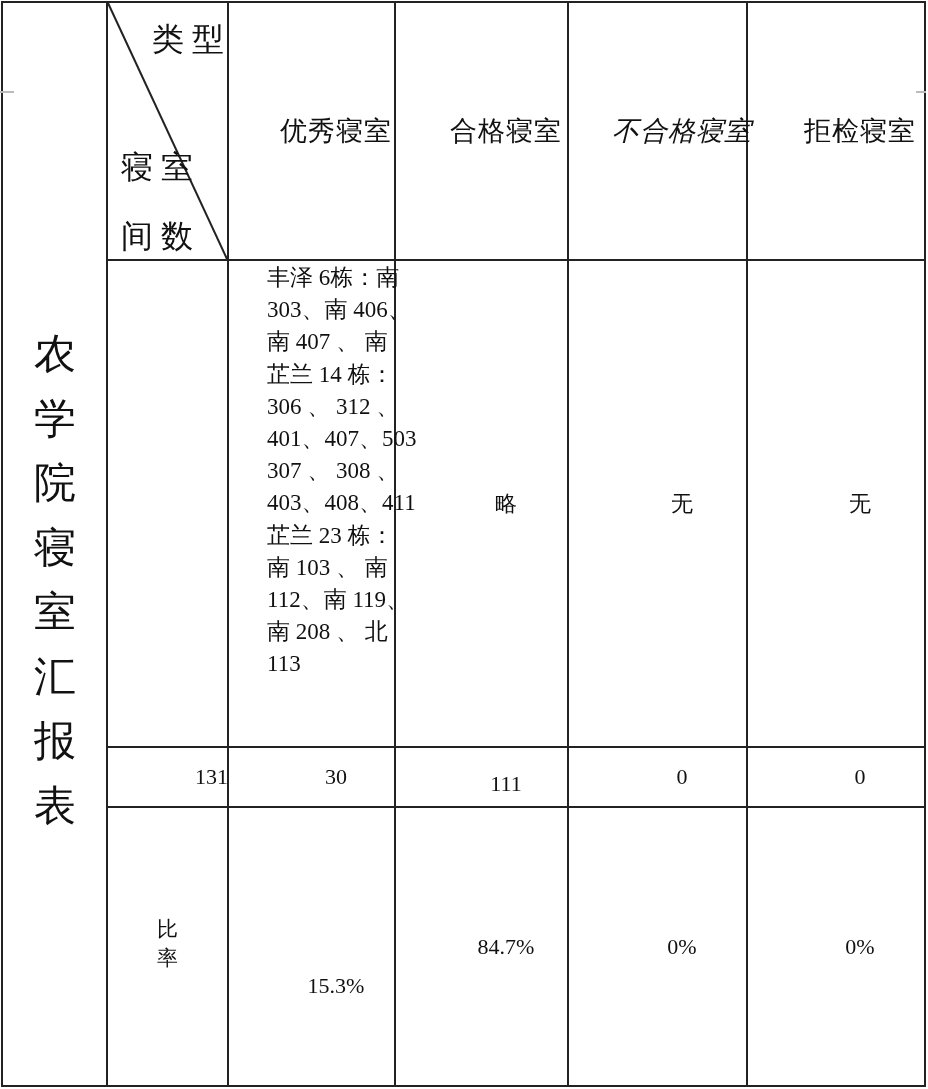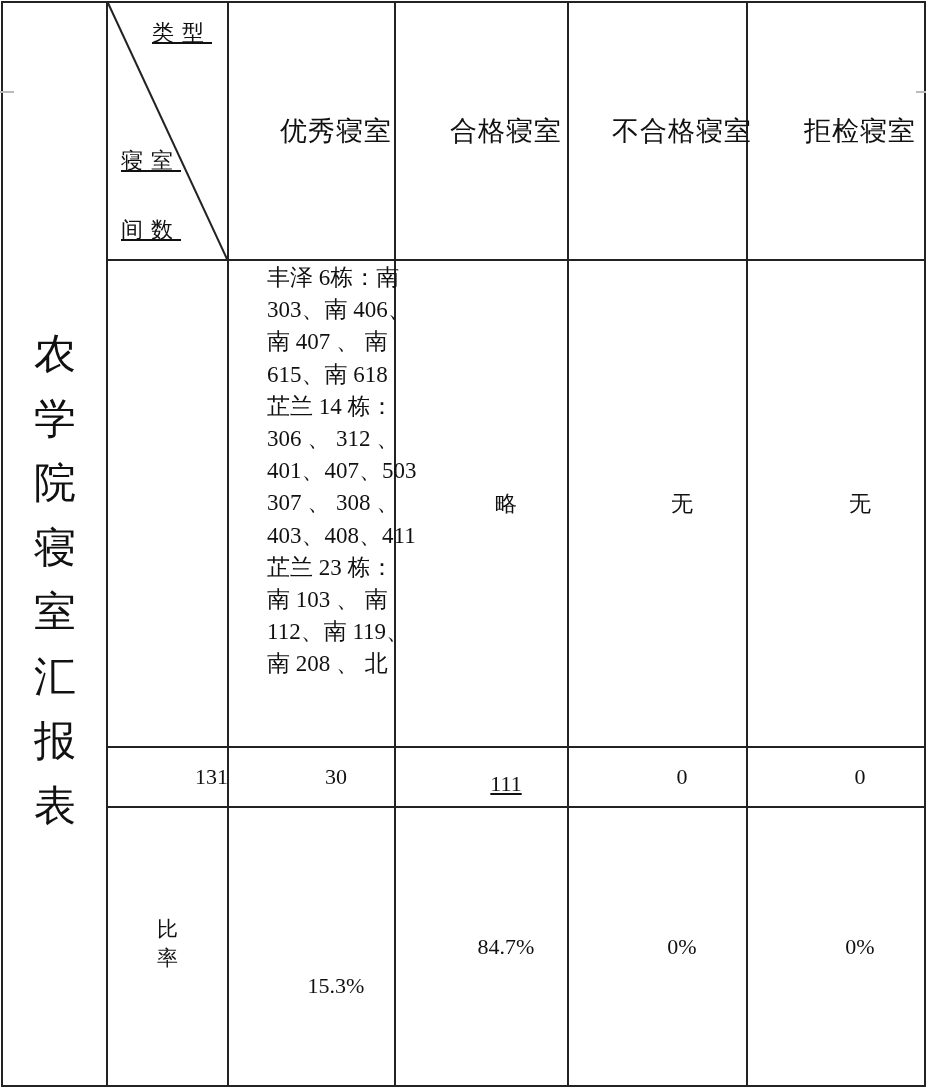--- a/index.html
+++ b/index.html
@@ -9,21 +9,21 @@
     .hline { height: 2px; }
     .vline { width: 2px; }
     .cell { position: absolute; display: flex; align-items: center; justify-content: center;
             text-align: right; box-sizing: border-box; margin-left: 24px; }
     .hdr { font-size: 27px; letter-spacing: 1px; }
     .num { font-family: "Liberation Serif", serif; font-size: 22px; }
     .cn { font-size: 22px; }
     .vtitle { position: absolute; left: 20px; top: 322px; width: 70px; display: flex; flex-direction: column;
               align-items: center; }
     .vtitle span { font-size: 42px; line-height: 64.5px; display: block; }
-    .diag-label { position: absolute; font-size: 22px; letter-spacing: 8px; text-decoration: underline; }
+    .diag-label { position: absolute; font-size: 32px; letter-spacing: 8px; }
     .room-list { position: absolute; left: 239px; top: 262px; width: 150px; font-family: "Liberation Serif", serif;
                  font-size: 23px; line-height: 32.2px; text-align: justify; white-space: nowrap; }
     .room-list div { display: block; margin-left: 28px; }
     .ratio-label { position: absolute; left: 107px; top: 915px; width: 121px; display: flex; flex-direction: column;
                    align-items: center; font-size: 21px; line-height: 29px; }
     .stray { position: absolute; background: #bbb; height: 2px; }
   </style>
 </head>
 <body>
 
@@ -48,56 +48,56 @@
 
   <svg style="position:absolute; left:107px; top:2px;" width="122" height="258">
     <line x1="1" y1="1" x2="120" y2="257" stroke="#222" stroke-width="2"></line>
   </svg>
   <div class="diag-label" style="left:152px; top:18px;">类型</div>
   <div class="diag-label" style="left:121px; top:146px;">寝室</div>
   <div class="diag-label" style="left:121px; top:215px;">间数</div>
 
   <div class="cell hdr" style="left:229px; top:3px; width:166px; height:256px;">优秀寝室</div>
   <div class="cell hdr" style="left:396px; top:3px; width:172px; height:256px;">合格寝室</div>
-  <div class="cell hdr" style="left:569px; top:3px; width:178px; height:256px;">不合格寝室</div>
+  <div class="cell hdr" style="left:569px; top:3px; width:178px; height:256px;font-style:italic;">不合格寝室</div>
   <div class="cell hdr" style="left:748px; top:3px; width:176px; height:256px;">拒检寝室</div>
 
   <div class="vtitle">
     <span>农</span>
     <span>学</span>
     <span>院</span>
     <span>寝</span>
     <span>室</span>
     <span>汇</span>
     <span>报</span>
     <span>表</span>
   </div>
 
   <div class="room-list">
     <div>丰泽 6栋：南</div>
     <div>303、南 406、</div>
     <div>南  407 、 南</div>
-    <div>615、南 618</div>
     <div>芷兰 14 栋：</div>
     <div>306  、 312  、</div>
     <div>401、407、503</div>
     <div>307  、  308  、</div>
     <div>403、408、411</div>
     <div>芷兰 23 栋：</div>
     <div>南  103  、 南</div>
     <div>112、南 119、</div>
     <div>南  208  、 北</div>
+    <div>113</div>
   </div>
   <div class="cell cn" style="left:396px; top:261px; width:172px; height:485px;">略</div>
   <div class="cell cn" style="left:569px; top:261px; width:178px; height:485px;">无</div>
   <div class="cell cn" style="left:748px; top:261px; width:176px; height:485px;">无</div>
 
   <div class="cell num" style="left:108px; top:748px; width:119px; height:58px;padding-left:40px;">131</div>
   <div class="cell num" style="left:229px; top:748px; width:166px; height:58px;">30</div>
-  <div class="cell num" style="left:396px; top:748px; width:172px; height:72px;text-decoration:underline;">111</div>
+  <div class="cell num" style="left:396px; top:748px; width:172px; height:72px;">111</div>
   <div class="cell num" style="left:569px; top:748px; width:178px; height:58px;">0</div>
   <div class="cell num" style="left:748px; top:748px; width:176px; height:58px;">0</div>
 
   <div class="ratio-label">
     <span>比</span>
     <span>率</span>
   </div>
   <div class="cell num" style="left:229px; top:808px; width:166px; height:355px;">15.3%</div>
   <div class="cell num" style="left:396px; top:808px; width:172px; height:277px;">84.7%</div>
   <div class="cell num" style="left:569px; top:808px; width:178px; height:277px;">0%</div>

